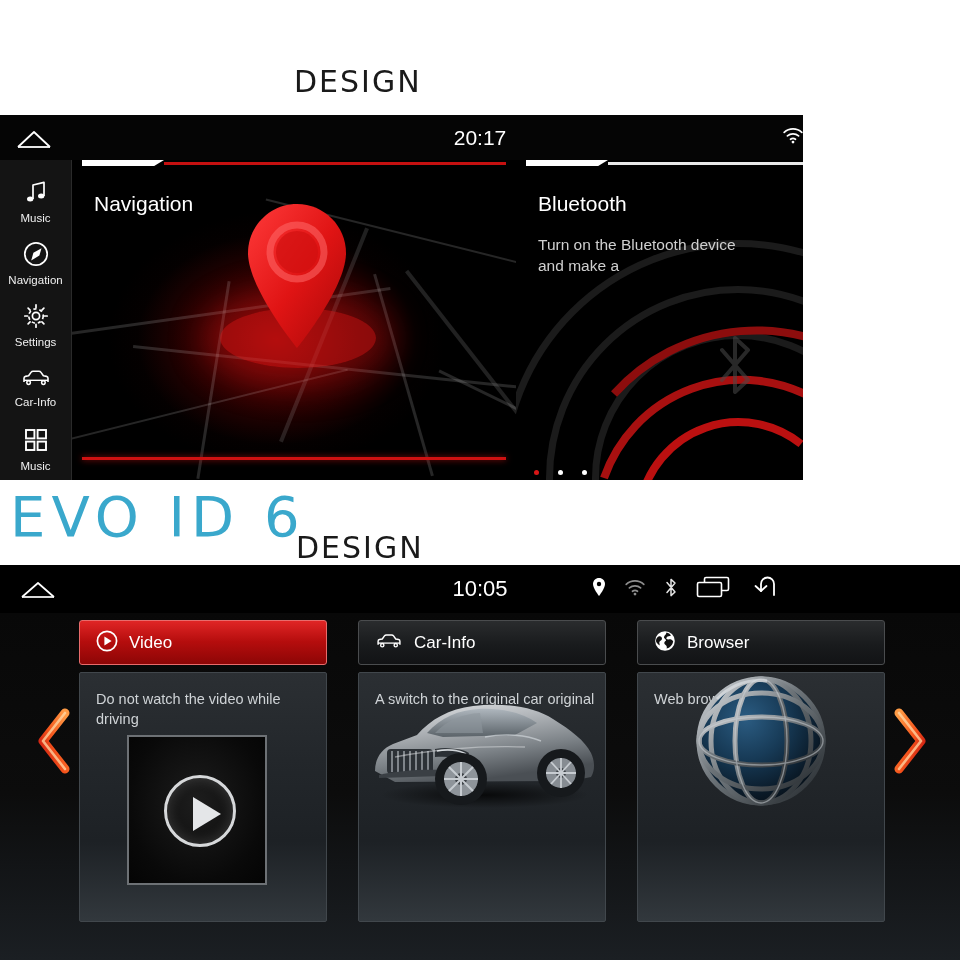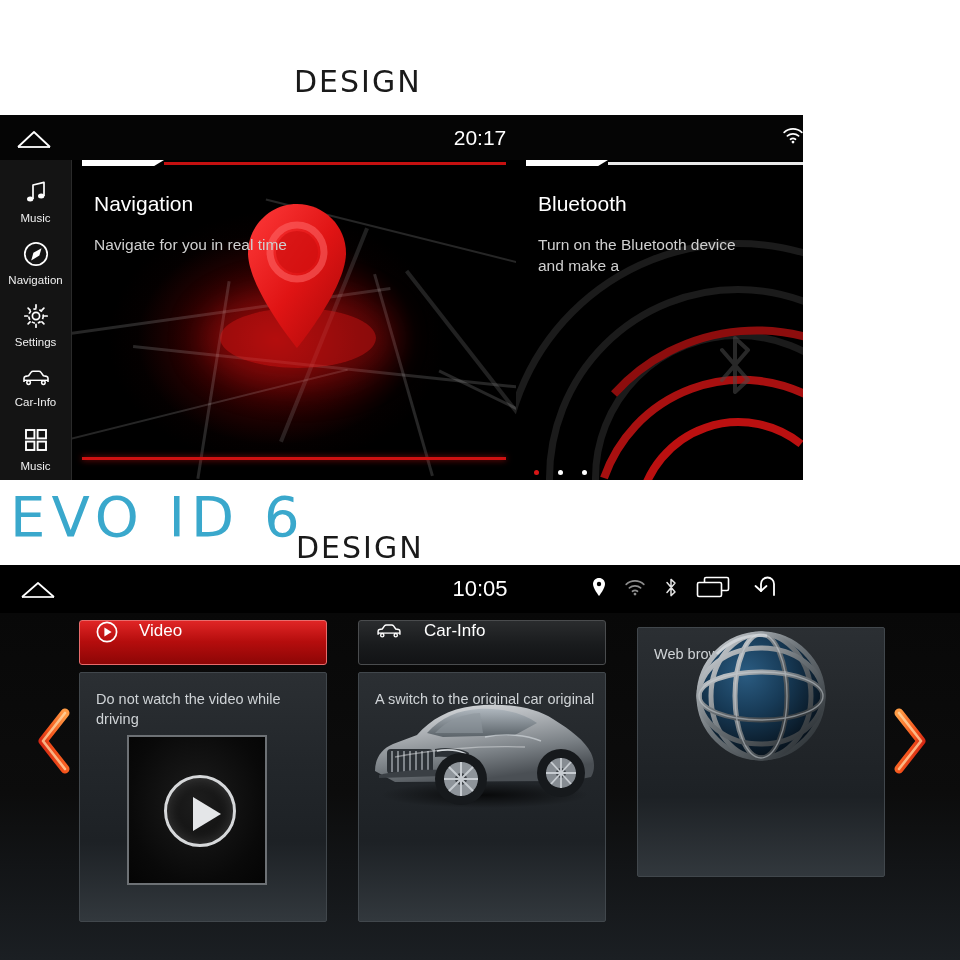--- a/index.html
+++ b/index.html
@@ -102,21 +102,21 @@
   .arrow { position:absolute; top:705px; width:46px; height:72px; z-index:6; }
   .arrow.left { left:32px; }
   .arrow.right { left:886px; }
 
   .appcard { position:absolute; top:620px; width:248px; z-index:4; }
   .appcard.c1 { left:79px; }
   .appcard.c2 { left:358px; }
   .appcard.c3 { left:637px; }
 
   .app-head { position:relative; height:45px; border-radius:3px;
-    display:flex; gap:21px; padding-left:16px;
+    display:flex; align-items:center; gap:11px; padding-left:16px;
     border:1px solid #3a3a3a; }
   .app-head.red { background:linear-gradient(180deg,#e02525 0%,#b50d0d 48%,#8d0606 100%);
     border:1px solid #e86b6b; }
   .app-head.dark { background:linear-gradient(180deg,#2a2c2e 0%,#191b1d 55%,#121315 100%);
     border:1px solid #4a4c4e; }
   .app-head .hl { font-size:17px; color:#fff; }
 
   .app-body { position:relative; margin-top:7px; height:250px;
     background:linear-gradient(180deg,#2b2f33 0%,#23272b 35%,#1d2125 68%,#32383d 100%);
     border:1px solid #41474c; border-radius:2px; overflow:hidden; }
@@ -278,21 +278,20 @@
               <circle cx="53" cy="50" r="27" fill="none" stroke="#ff6a6a" stroke-width="7" opacity="0.55"></circle>
               <circle cx="53" cy="50" r="21" fill="#cf1010" opacity="0.65"></circle>
             </svg>
           </div>
         </div>
         <div class="tabstrip">
           <div class="tab-white"></div>
           <div class="tab-rest red"></div>
         </div>
         <div class="card-title">Navigation</div>
-        <div class="card-desc">Navigate for you in real time</div>
         <div class="red-underline"></div>
       </div>
 
       <div class="card1 bt">
         <div class="bt-art">
           <div class="bt-ring" style="left:76px;top:172px;width:292px;height:292px;border-width:7px;"></div>
           <div class="bt-ring" style="left:30px;top:126px;width:384px;height:384px;border-width:7px;"></div>
           <div class="bt-ring" style="left:-16px;top:80px;width:476px;height:476px;border-width:7px;"></div>
           <svg style="position:absolute;left:-20px;top:74px;" width="490" height="400" viewBox="0 0 490 400">
             <path d="M145 266 A100 100 0 0 1 305 210" fill="none" stroke="#bb1010" stroke-width="8" stroke-linecap="butt"></path>
@@ -488,20 +487,34 @@
           </g>
           <path d="M120 70 C140 66 162 68 176 74" stroke="#cfd4d8" stroke-width="1.4" fill="none" opacity="0.7"></path>
           <path d="M30 90 C60 84 110 78 160 80" stroke="#e9ecee" stroke-width="1.3" fill="none" opacity="0.45"></path>
         </svg>
       </div>
 
     </div>
   </div>
 
   <div class="appcard c3">
+    <div class="app-head dark">
+      <span>
+        <svg width="22" height="22" viewBox="0 0 22 22">
+          <circle cx="11" cy="11" r="9.8" fill="#ffffff"></circle>
+          <path d="M4.5 6.5 C6.5 5.5 8 7 8 8.8 C8 10.4 6 10.6 5.4 12 C4.9 13.2 6 14 5.6 15.4
+                   C3.4 14 2 12 2 11 C2 9 3 7.4 4.5 6.5 Z" fill="#111"></path>
+          <path d="M12.5 2.6 C14.5 3 16 4 17 5.6 C15.6 6.6 13.6 6 12.6 7.4 C11.8 8.6 13 9.6 14.6 9.4
+                   C16.6 9.2 18.4 9.8 19.2 11.4 C18.6 15 16 17.6 12.6 18.6
+                   C13.4 16.6 12.2 15 11 14.4 C9.6 13.6 10.4 11.6 11.8 10.8
+                   C12.8 10.2 11.4 9 10.4 8.2 C9.4 7.4 10.4 5.6 11.4 4.8 C12.2 4.2 12.2 3.2 12.5 2.6 Z" fill="#111"></path>
+        </svg>
+      </span>
+      <span class="hl">Browser</span>
+    </div>
     <div class="app-body">
       <div class="bd">Web browsing</div>
       <div class="app-art globeart">
         <svg width="142" height="146" viewBox="0 0 142 146">
           <defs>
             <radialGradient id="glg" cx="0.38" cy="0.32" r="0.78">
               <stop offset="0%" stop-color="#2b5c82"></stop>
               <stop offset="42%" stop-color="#173a56"></stop>
               <stop offset="78%" stop-color="#0a1a28"></stop>
               <stop offset="100%" stop-color="#050a10"></stop>

